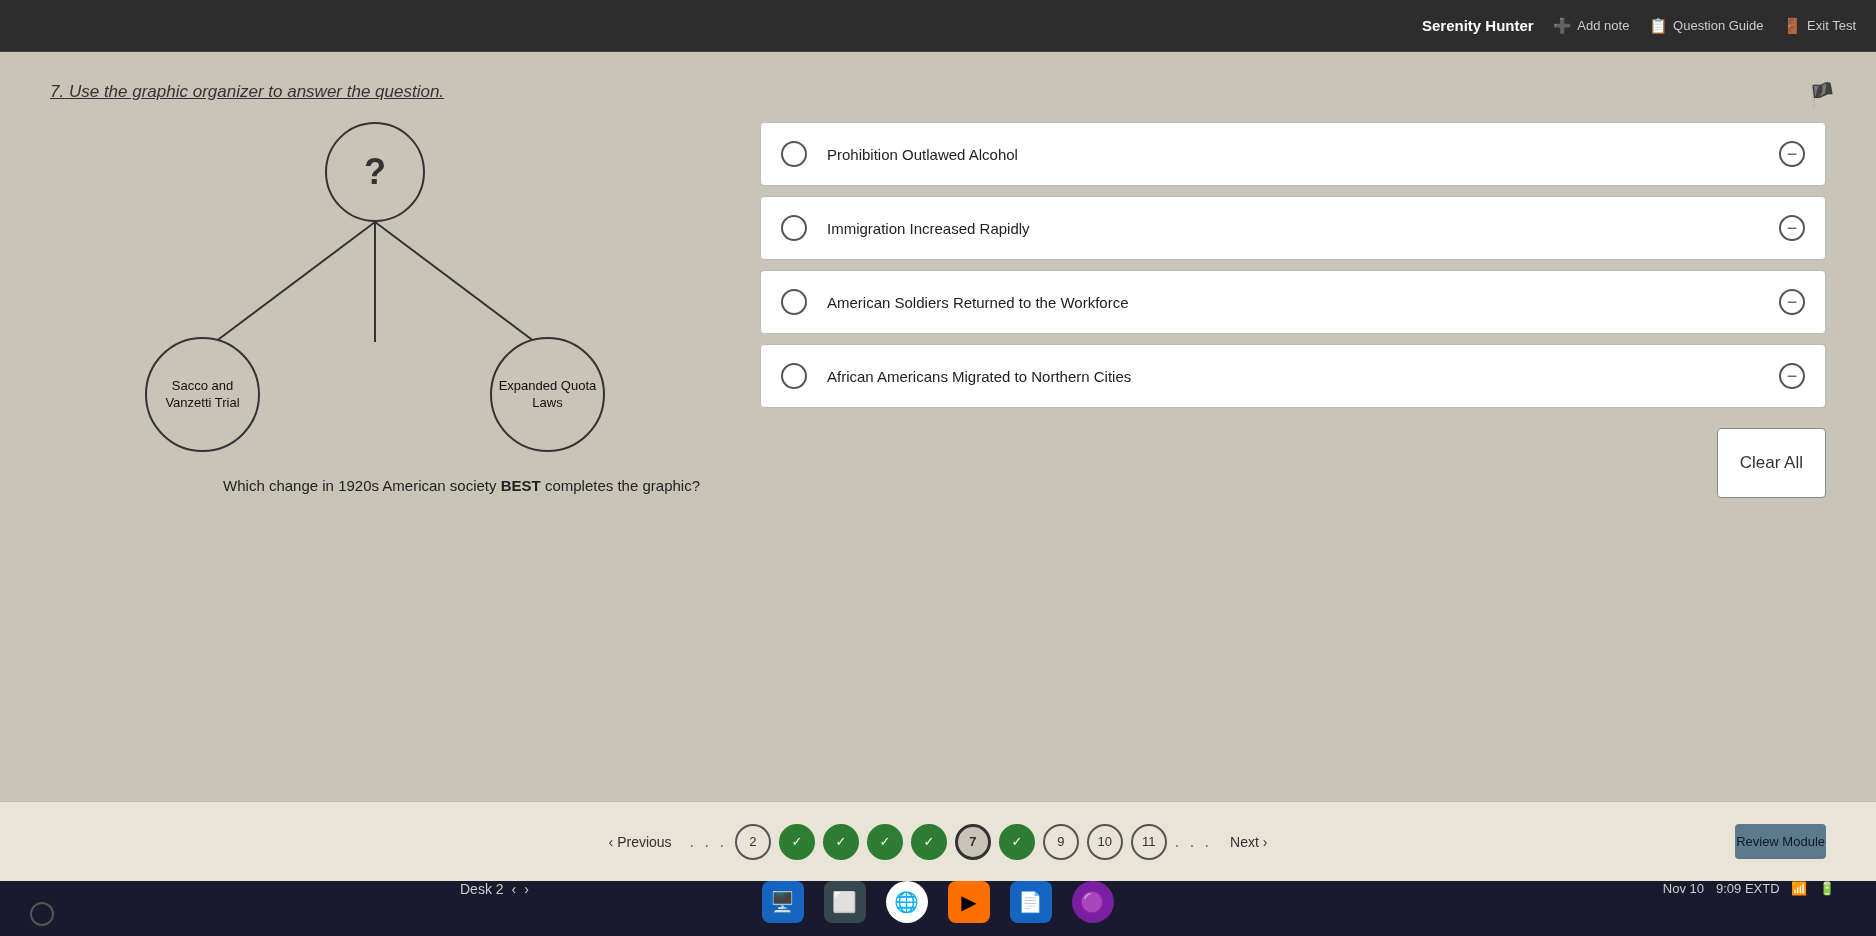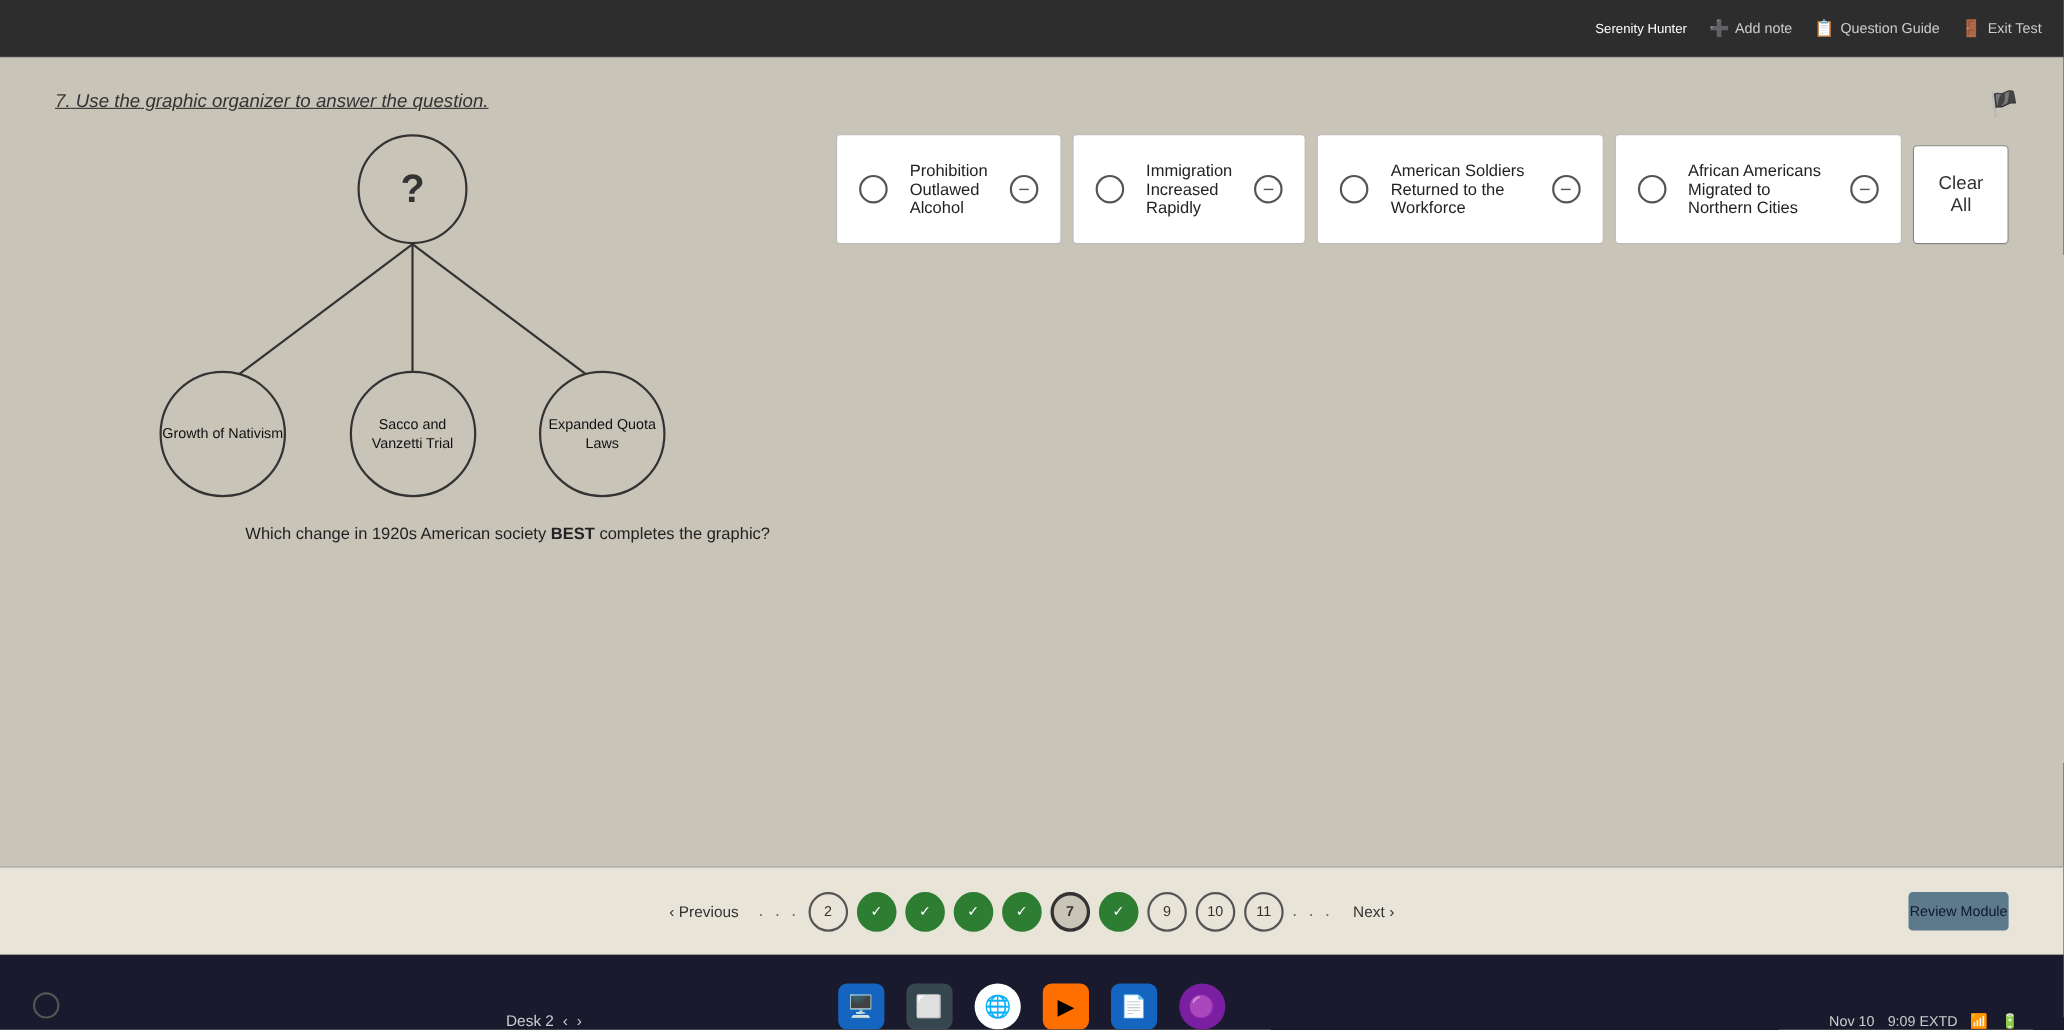--- a/index.html
+++ b/index.html
@@ -19,22 +19,22 @@
       height: 52px;
       display: flex;
       align-items: center;
       justify-content: flex-end;
       padding: 0 20px;
       gap: 20px;
       border-bottom: 1px solid #444;
     }
     .top-bar-user {
       color: #fff;
-      font-size: 12px;
-      font-weight: normal;
+      font-size: 15px;
+      font-weight: bold;
     }
     .top-bar-btn {
       color: #ccc;
       font-size: 13px;
       display: flex;
       align-items: center;
       gap: 5px;
       cursor: pointer;
     }
     .top-bar-btn .icon { font-size: 15px; }
@@ -146,21 +146,21 @@
       color: #222;
       margin-top: 25px;
       text-align: right;
     }
     .question-text strong { font-weight: bold; }
 
     
     .answer-area {
       flex: 1;
       display: flex;
-      flex-direction: row;
+      flex-direction: column;
       gap: 10px;
     }
 
     .answer-option {
       background: #fff;
       border: 1px solid #bbb;
       border-radius: 4px;
       padding: 18px 20px;
       display: flex;
       align-items: center;
@@ -286,23 +286,23 @@
       padding: 10px 1px;
       font-size: 13px;
       cursor: pointer;
       position: absolute;
       right: 50px;
     }
 
     
     .taskbar {
       background: #1a1a2e;
-      height: 68px;
-      display: flex;
-      align-items: flex-end;
+      height: 55px;
+      display: flex;
+      align-items: flex-start;
       justify-content: center;
       gap: 20px;
       position: relative;
     }
 
     .taskbar-item {
       width: 42px;
       height: 42px;
       border-radius: 8px;
       display: flex;
@@ -389,23 +389,20 @@
 
           <line x1="250" y1="100" x2="410" y2="220" stroke="#333" stroke-width="2"></line>
         </svg>
 
         <div class="top-circle">
           <span>?</span>
         </div>
 
         <div class="bottom-circles">
           <div class="bottom-circle">
-            <span>Growth of Nativism</span>
-          </div>
-          <div class="bottom-circle">
             <span>Sacco and Vanzetti Trial</span>
           </div>
           <div class="bottom-circle">
             <span>Expanded Quota Laws</span>
           </div>
         </div>
       </div>
 
       <div class="question-text">
         <span>Which change in 1920s American society </span><strong>BEST</strong><span> completes the graphic?</span>

